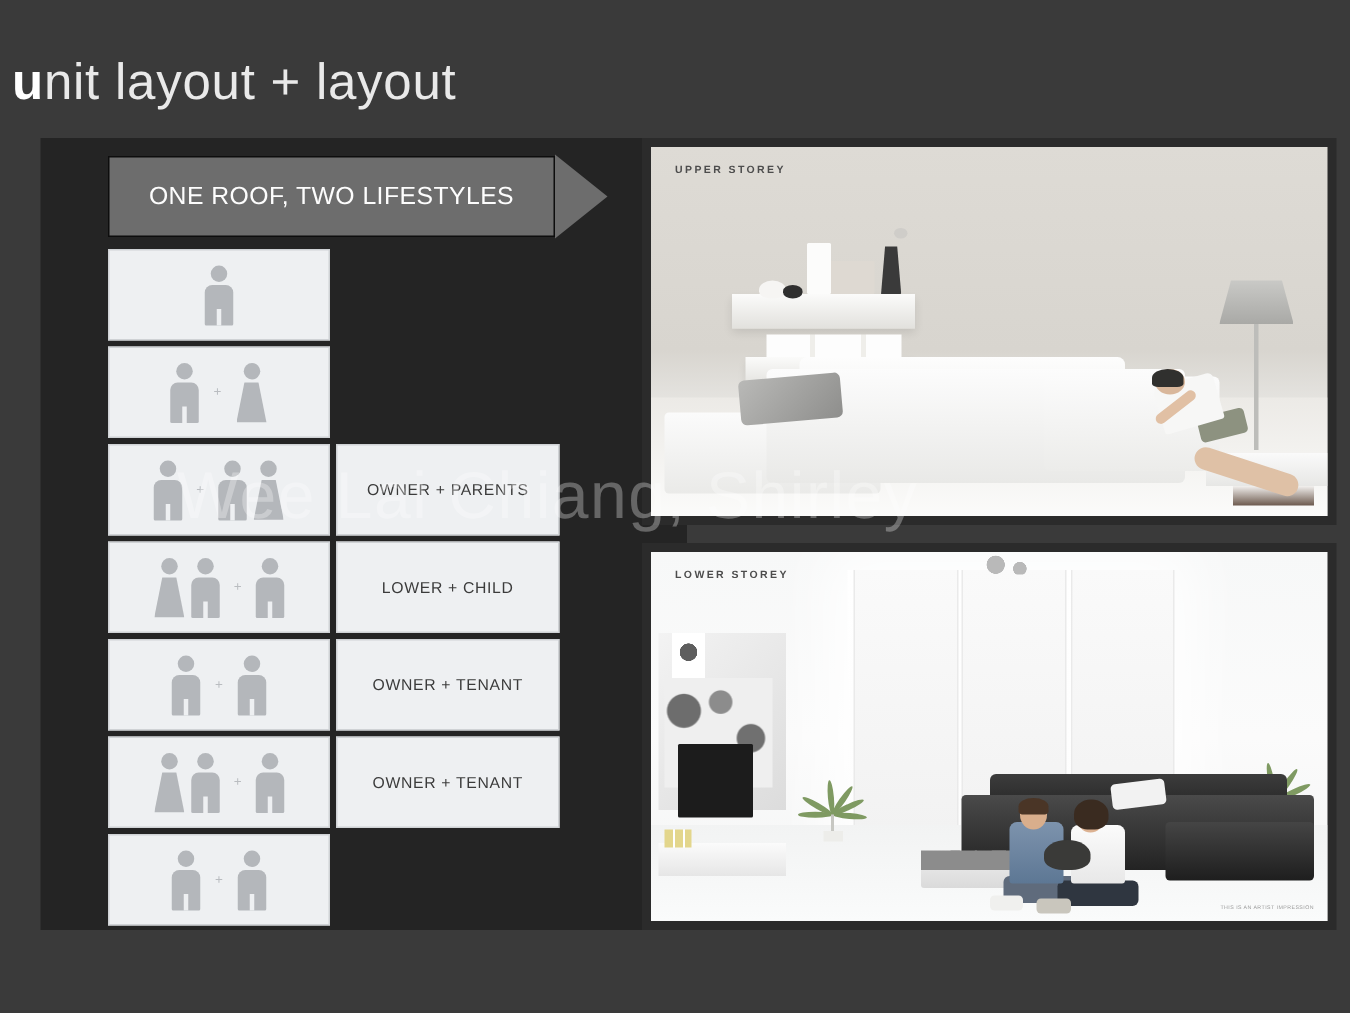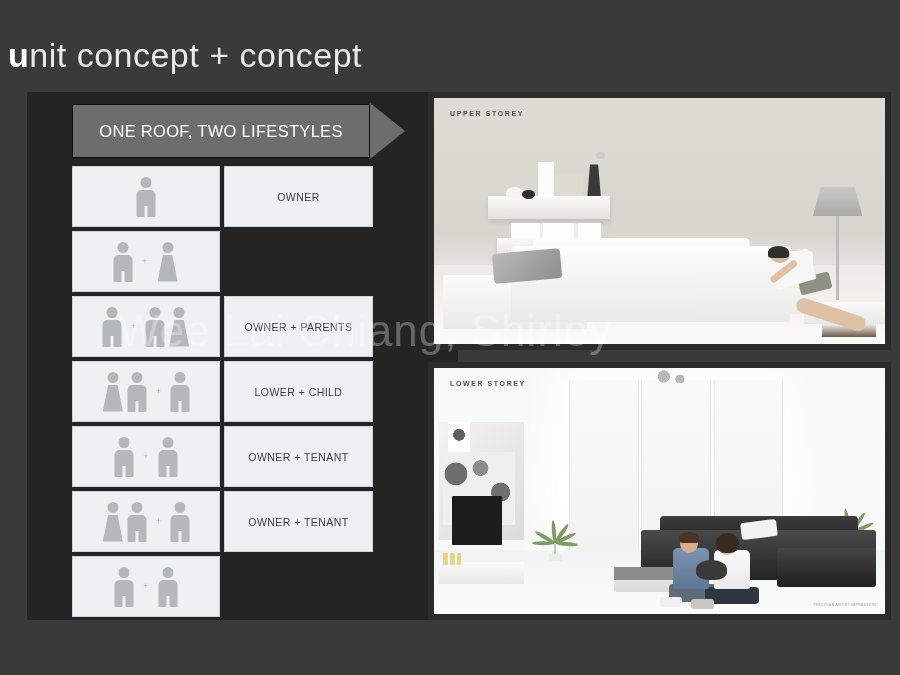--- a/index.html
+++ b/index.html
@@ -215,21 +215,21 @@
     position:absolute;left:118px;top:306px;
     font-size:44px;color:rgba(255,255,255,0.30);
     letter-spacing:1px;white-space:nowrap;pointer-events:none;
     font-weight:400;
   }
 </style>
 </head>
 <body>
 
 <div id="slide-title">
-  <span class="accent">u</span><span>nit concept + concept</span>
+  <span class="accent">u</span><span>nit layout + layout</span>
 </div>
 
 <div id="left-panel">
 
   <div id="banner-wrap">
     <div id="banner">
       <span id="banner-label">ONE ROOF, TWO LIFESTYLES</span>
     </div>
     <div id="banner-arrow"></div>
   </div>
@@ -239,21 +239,20 @@
     <div class="matrix-row">
       <div class="cell-icons">
         <span class="fig-group">
           <span class="person p-male">
               <i class="head"></i>
               <i class="body"></i>
               <i class="leggap"></i>
             </span>
         </span>
       </div>
-      <div class="cell-label">OWNER</div>
     </div>
 
     <div class="matrix-row">
       <div class="cell-icons">
         <span class="fig-group">
           <span class="person p-male">
               <i class="head"></i>
               <i class="body"></i>
               <i class="leggap"></i>
             </span>

